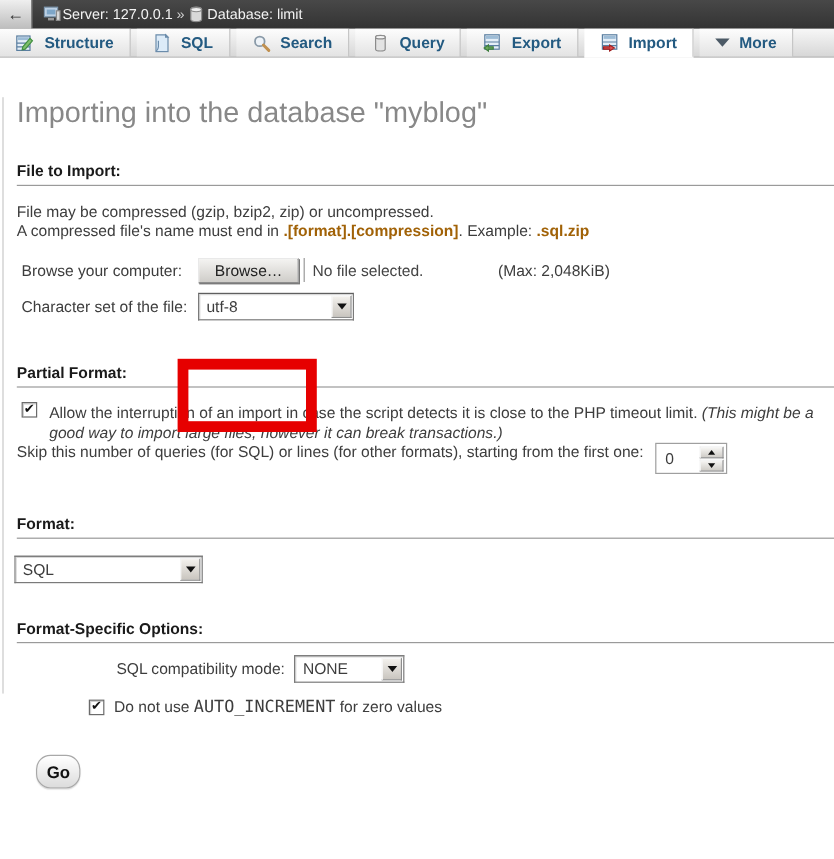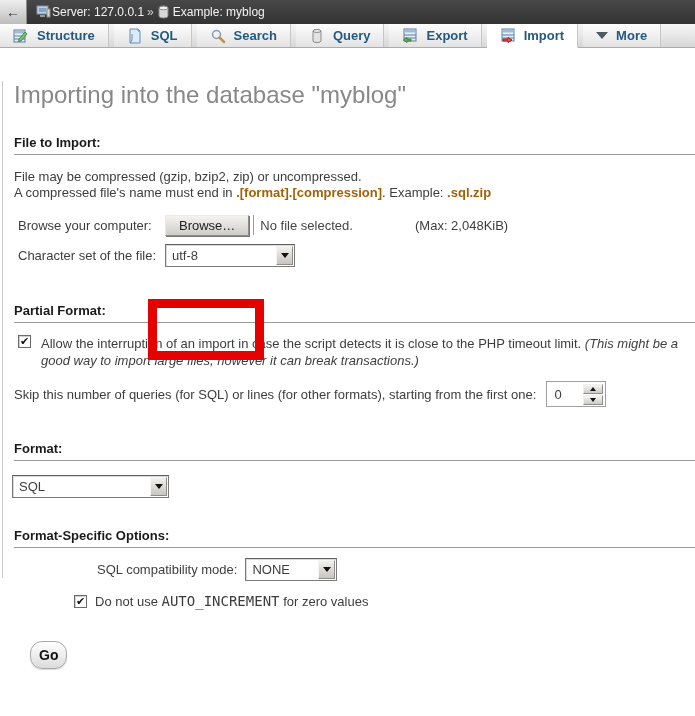--- a/index.html
+++ b/index.html
@@ -74,21 +74,21 @@
 
   
   .cb { display:inline-flex; width:13px; height:13px; background:#fff;
     border:1px solid #6b6b6b; box-shadow:inset 1px 1px 0 #cfcfcf;
     align-items:center; justify-content:center; font-size:11px; line-height:11px;
     color:#111; flex:0 0 13px; cursor:pointer; }
 
   .allowblock { margin:12px 14px 0 18px; display:flex; gap:10px; line-height:17px; color:#3d3d3d; }
   .allowblock .note { font-style:italic; }
 
-  .row-skip { margin-top:12px; padding-left:14px; display:flex; align-items:center; color:#3d3d3d; }
+  .row-skip { padding-left:14px; display:flex; align-items:flex-start; color:#3d3d3d; }
   .spinner { display:inline-flex; align-items:center; margin-left:10px;
     border:1px solid #9f9f9f; background:#fff; width:60px; height:26px; padding:2px; }
   .spinner .num { flex:1; padding-left:5px; color:#3d3d3d; }
   .spinbtns { display:flex; flex-direction:column; gap:1px; }
   .spinbtn { width:20px; height:10px; background:linear-gradient(#f6f5f3,#cfccc7);
     border:1px solid #8d8d8d; border-top-color:#f0f0f0; border-left-color:#f0f0f0;
     display:flex; align-items:center; justify-content:center; cursor:pointer; }
   .spinbtn .up { width:0;height:0;border-left:3px solid transparent;border-right:3px solid transparent;border-bottom:4px solid #111; }
   .spinbtn .dn { width:0;height:0;border-left:3px solid transparent;border-right:3px solid transparent;border-top:4px solid #111; }
 
@@ -123,21 +123,21 @@
       </svg>
     </span>
     <span>Server: 127.0.0.1</span>
     <span class="sep">»</span>
     <span class="mini-ic">
       <svg width="13" height="14" viewBox="0 0 13 14">
         <path d="M2 3 Q2 1 6.5 1 Q11 1 11 3 L11 11 Q11 13 6.5 13 Q2 13 2 11 Z" fill="#d9d9d9" stroke="#8b8b8b"></path>
         <ellipse cx="6.5" cy="3" rx="4.5" ry="1.8" fill="#efefef" stroke="#8b8b8b"></ellipse>
       </svg>
     </span>
-    <span>Example: myblog</span>
+    <span>Database: limit</span>
   </div>
 </div>
 
 <div class="tabstrip">
   <div class="tab">
     <span>
       <svg width="16" height="16" viewBox="0 0 16 16">
         <rect x="1" y="2" width="11" height="12" fill="#e4eef7" stroke="#5a7ea0"></rect>
         <rect x="2" y="3" width="9" height="2.4" fill="#9dbcd6"></rect>
         <line x1="1" y1="8" x2="12" y2="8" stroke="#5a7ea0"></line>

